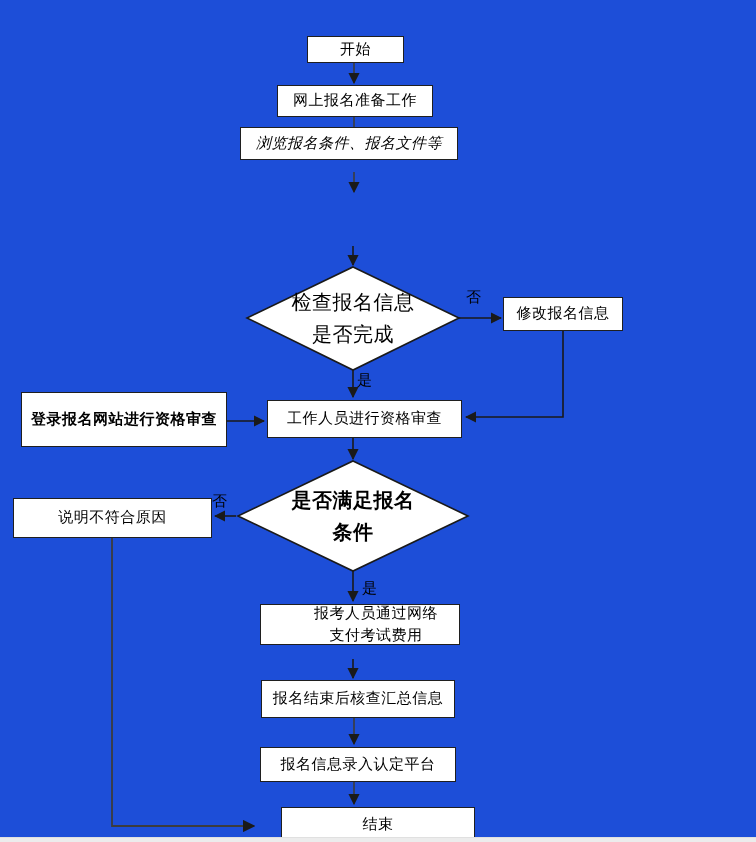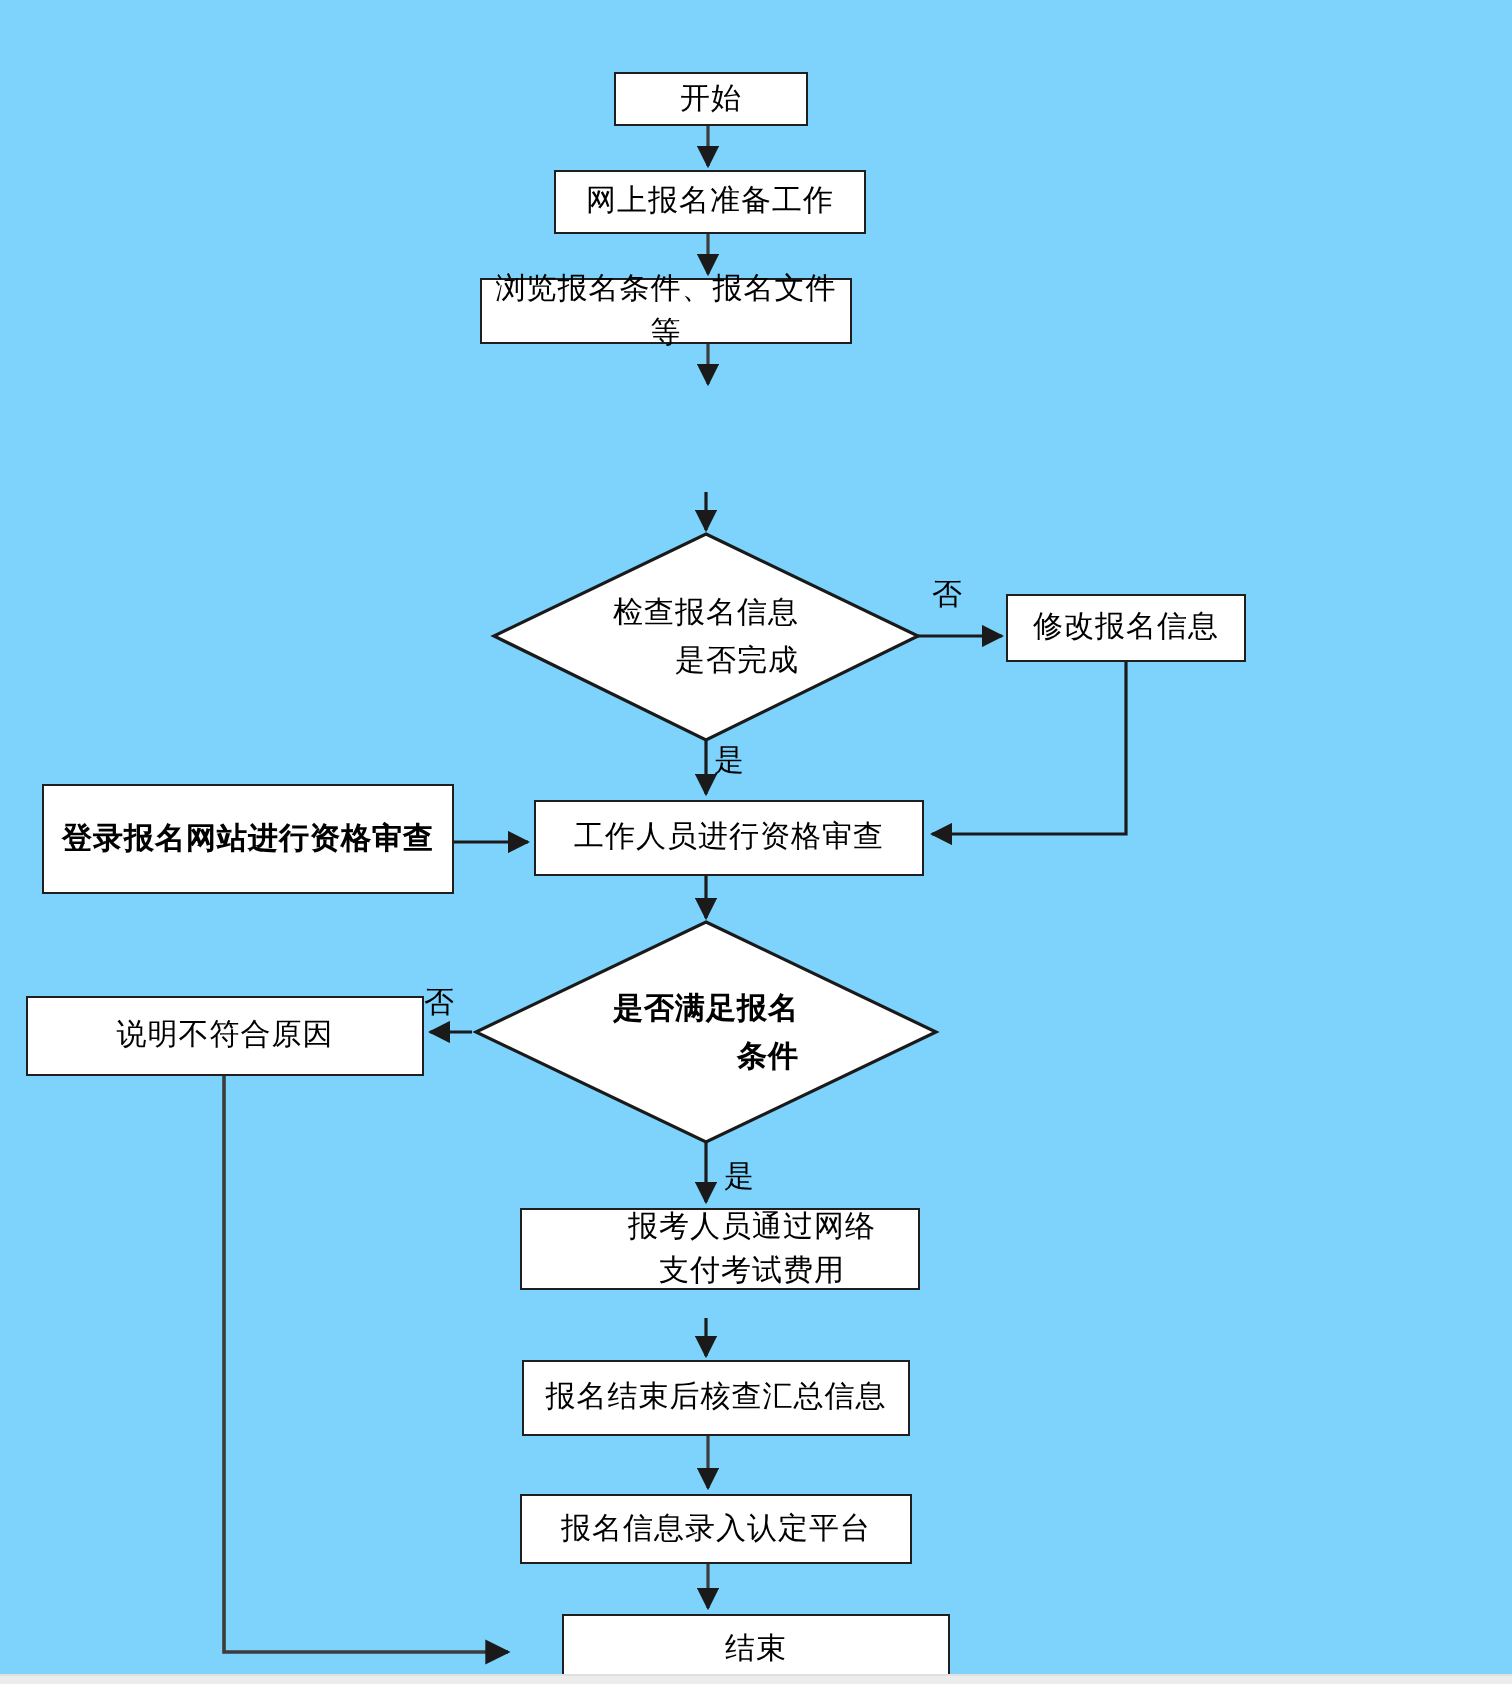--- a/index.html
+++ b/index.html
@@ -1,20 +1,20 @@
 <!DOCTYPE html>
 <html><head>
 <meta charset="utf-8">
 <style>
   html, body { margin: 0; padding: 0; background: #ffffff; }
   #stage {
     position: relative;
     width: 756px;
     height: 842px;
-    background: #7dd3fc;
+    background: #1d4ed8;
     font-family: "DejaVu Sans", "Liberation Sans", sans-serif;
     color: #000000;
     overflow: hidden;
   }
   #connector-layer {
     position: absolute;
     left: 0; top: 0;
     width: 756px; height: 842px;
     z-index: 1;
   }
@@ -31,37 +31,37 @@
     line-height: 1.45;
     white-space: pre-line;
     z-index: 2;
     letter-spacing: 0.5px;
   }
   .diamond-label {
     position: absolute;
     display: flex;
     align-items: center;
     justify-content: center;
-    text-align: right;
-    font-size: 15px;
+    text-align: center;
+    font-size: 20px;
     line-height: 1.6;
     white-space: pre-line;
     z-index: 2;
     letter-spacing: 0.5px;
   }
   .edge-label {
     position: absolute;
     font-size: 15px;
     z-index: 2;
     letter-spacing: 0.5px;
   }
   
   .n-start    { left:307px; top:36px;  width:97px;  height:27px; }
   .n-prep     { left:277px; top:85px;  width:156px; height:32px; }
-  .n-browse   { left:240px; top:139px; width:186px; height:33px; }
+  .n-browse   { left:240px; top:127px; width:218px; height:33px;font-style:italic; }
   .n-enter    { left:227px; top:194px; width:270px; height:51px; }
   .n-modify   { left:503px; top:297px; width:120px; height:34px; }
   .n-login    { left:21px;  top:392px; width:206px; height:55px;font-weight:bold; }
   .n-staff    { left:267px; top:400px; width:195px; height:38px; }
   .n-explain  { left:13px;  top:498px; width:199px; height:40px; }
   .n-pay      { left:260px; top:604px; width:200px; height:41px;padding-left:32px; }
   .n-verify   { left:261px; top:680px; width:194px; height:38px; }
   .n-platform { left:260px; top:747px; width:196px; height:35px; }
   .n-end      { left:258px; top:807px; width:194px; height:35px;margin-left:23px; }
   

